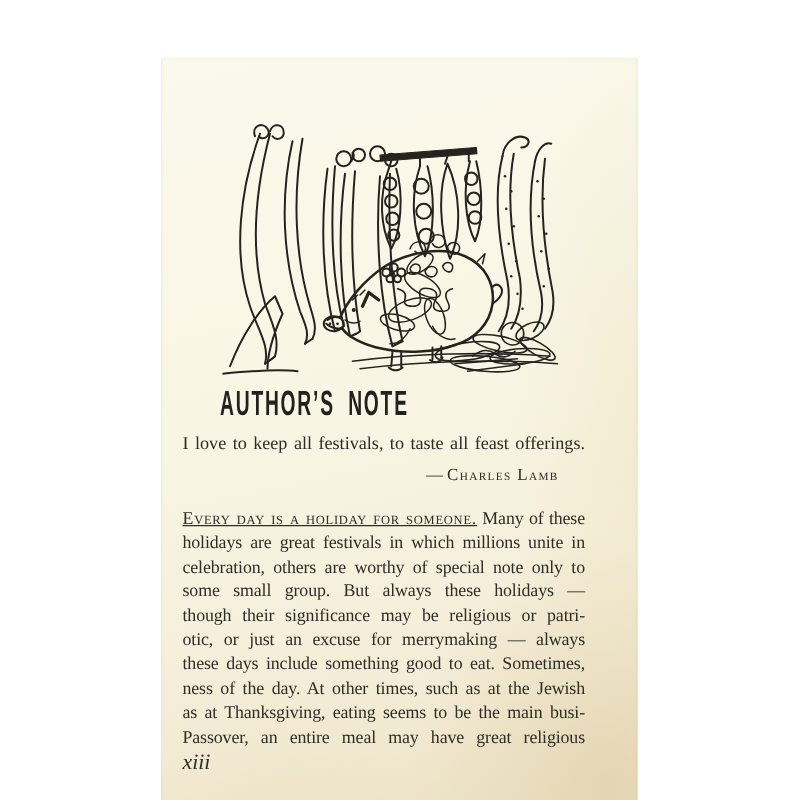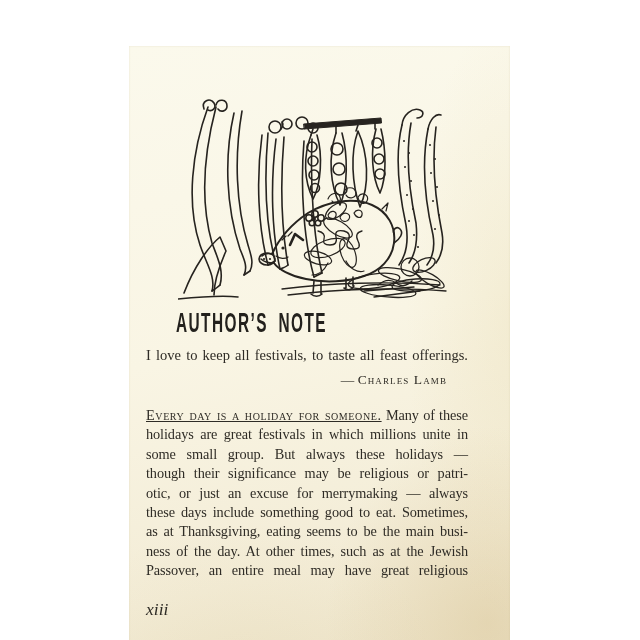--- a/index.html
+++ b/index.html
@@ -174,25 +174,26 @@
       <span class="heading-inner">AUTHOR’S NOTE</span>
     </h1>
 
     <p class="quote">I love to keep all festivals, to taste all feast offerings.</p>
 
     <p class="attribution"><span>— </span><span class="sc-name">Charles Lamb</span></p>
 
     <div class="bodytext">
       <div class="line"><span class="sc">Every day is a holiday for someone.</span><span> Many of these</span></div>
       <div class="line">holidays are great festivals in which millions unite in</div>
+      <div class="line">celebration, others are worthy of special note only to</div>
       <div class="line">some small group. But always these holidays —</div>
       <div class="line">though their significance may be religious or patri-</div>
       <div class="line">otic, or just an excuse for merrymaking — always</div>
       <div class="line">these days include something good to eat. Sometimes,</div>
+      <div class="line">ness of the day. At other times, such as at the Jewish</div>
       <div class="line">as at Thanksgiving, eating seems to be the main busi-</div>
-      <div class="line">ness of the day. At other times, such as at the Jewish</div>
       <div class="line">Passover, an entire meal may have great religious</div>
     </div>
 
     <div class="pagenum">xiii</div>
 
   </div>
 </div>
 
 </body></html>

